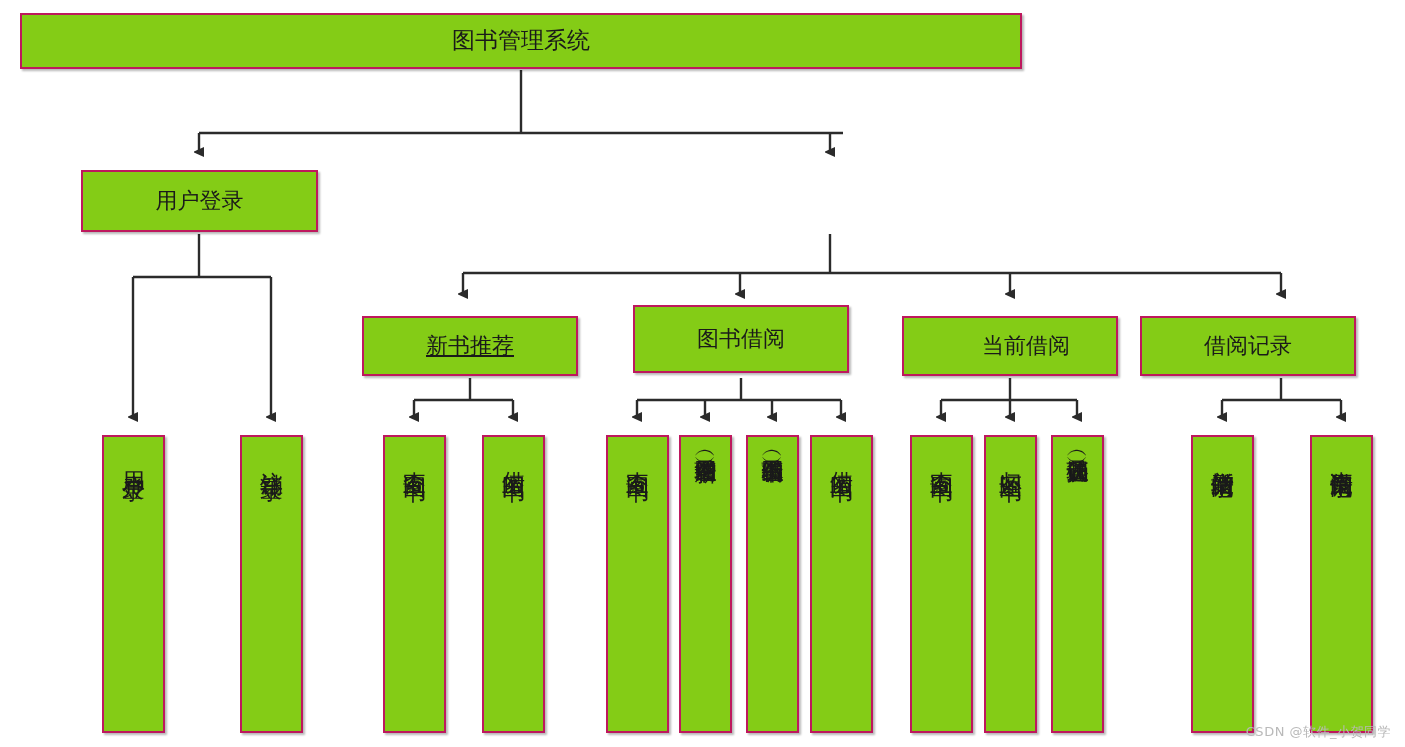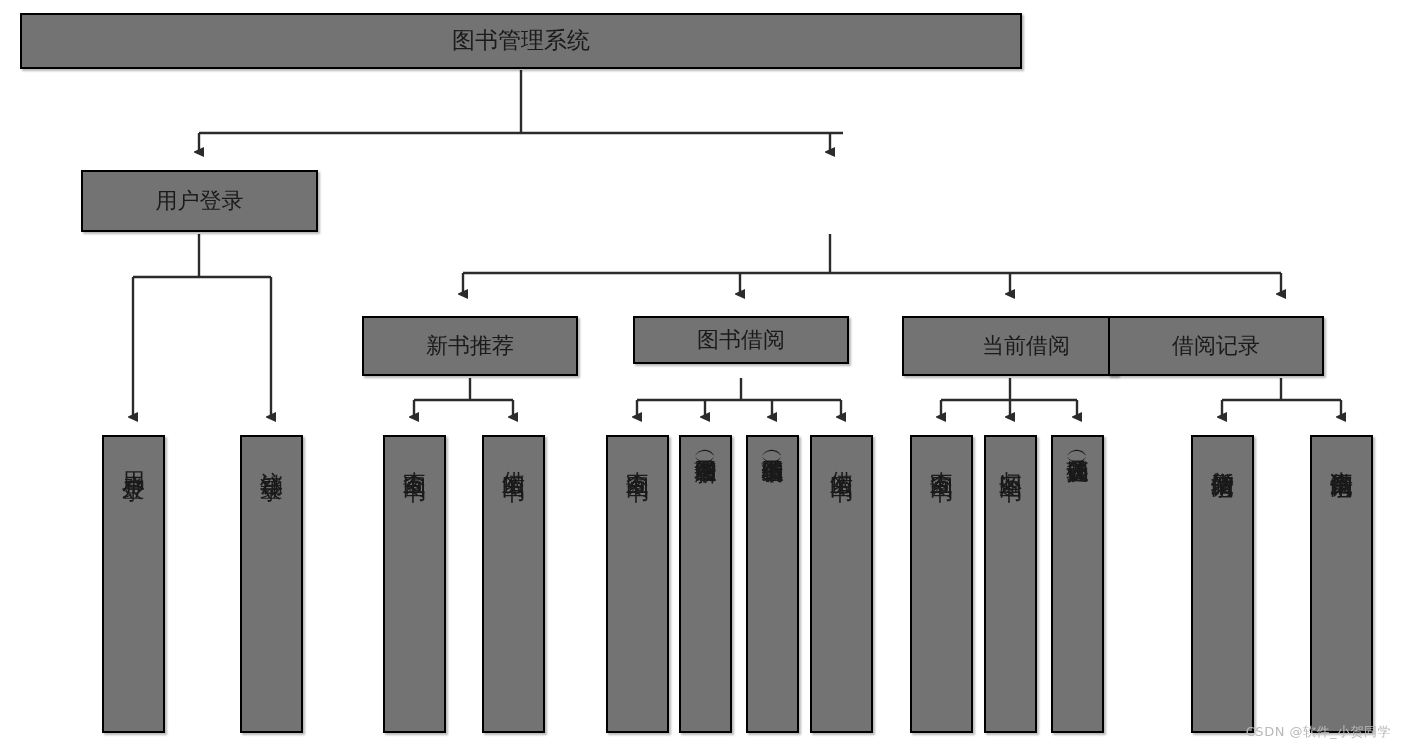--- a/index.html
+++ b/index.html
@@ -9,22 +9,22 @@
     font-family:"DejaVu Sans","Liberation Sans",sans-serif;
     position:relative;
     overflow:hidden;
   }
   #canvas{position:absolute;left:0;top:0;width:1405px;height:747px;}
   svg.lines{position:absolute;left:0;top:0;width:1405px;height:747px;pointer-events:none;}
 
   .node{
     position:absolute;
     box-sizing:border-box;
-    background:#737373;
-    border:2px solid #000000;
+    background:#84cc16;
+    border:2px solid #be185d;
     box-shadow:2px 2px 2px rgba(0,0,0,0.28);
     display:flex;
     align-items:center;
     justify-content:center;
     color:#1a1a1a;
     z-index:3;
   }
   .node .lbl{
     display:block;
     text-align:center;
@@ -117,33 +117,33 @@
 
   <div class="node root h-node" style="left:20px;top:13px;width:1002px;height:56px;">
     <span class="lbl">图书管理系统</span>
   </div>
 
   <div class="node h-node" style="left:81px;top:170px;width:237px;height:62px;">
     <span class="lbl">用户登录</span>
   </div>
 
 
-  <div class="node h-node" style="left:362px;top:316px;width:216px;height:60px;">
+  <div class="node h-node" style="left:362px;top:316px;width:216px;height:60px;text-decoration:underline;">
     <span class="lbl">新书推荐</span>
   </div>
 
-  <div class="node h-node" style="left:633px;top:316px;width:216px;height:48px;">
+  <div class="node h-node" style="left:633px;top:305px;width:216px;height:68px;">
     <span class="lbl">图书借阅</span>
   </div>
 
   <div class="node h-node" style="left:902px;top:316px;width:216px;height:60px;padding-left:32px;">
     <span class="lbl">当前借阅</span>
   </div>
 
-  <div class="node h-node" style="left:1108px;top:316px;width:216px;height:60px;">
+  <div class="node h-node" style="left:1140px;top:316px;width:216px;height:60px;">
     <span class="lbl">借阅记录</span>
   </div>
 
   <div class="node leaf" style="left:102px;top:435px;width:63px;height:298px;">
     <span class="lbl">用户登录</span>
   </div>
 
   <div class="node leaf" style="left:240px;top:435px;width:63px;height:298px;">
     <span class="lbl">注销登录</span>
   </div>

